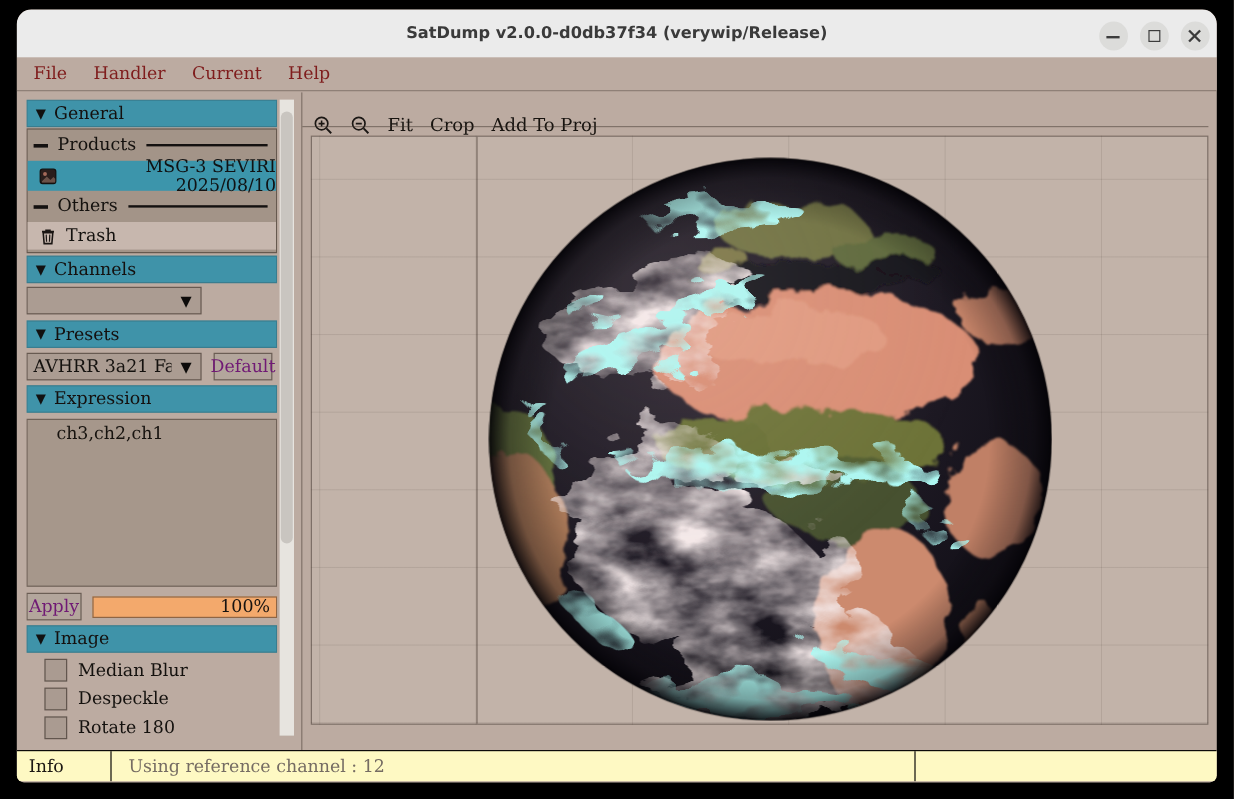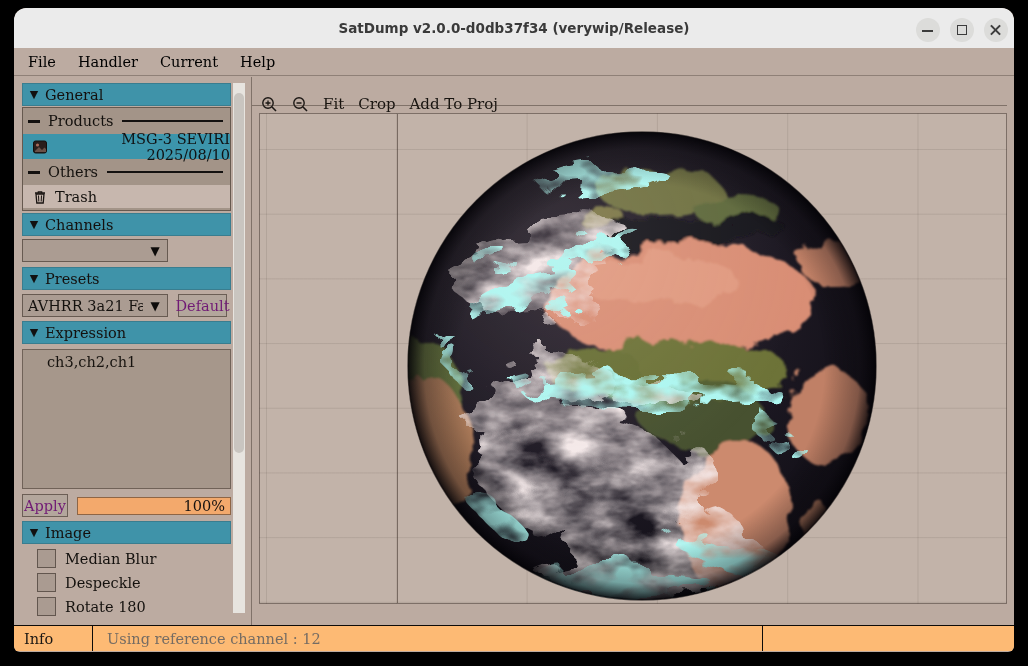--- a/index.html
+++ b/index.html
@@ -21,21 +21,21 @@
   .winbtn .box { position:absolute; left:7px; top:7px; width:10px; height:10px;
     border:1.6px solid #3c3c3c; background:transparent; }
   .winbtn .x1,.winbtn .x2 { position:absolute; left:5px; top:11px; width:13px; height:2px;
     background:#3c3c3c; }
   .winbtn .x1 { transform:rotate(45deg);} .winbtn .x2 { transform:rotate(-45deg);}
 
   
   .menubar { position:absolute; left:0; top:40px; width:100%; height:28px;
     background:#bcaba1; display:flex; align-items:center; padding-left:3px;
     border-bottom:1px solid rgba(60,48,40,.35); }
-  .menuitem { padding:0 11px; font-size:14.5px; color:#000000; cursor:pointer; }
+  .menuitem { padding:0 11px; font-size:14.5px; color:#7f1d1d; cursor:pointer; }
 
   
   .sidebar { position:absolute; left:8px; top:75px; width:209px; height:537px;
     overflow:hidden; }
   .cheader { height:23px; background:#3f93a9; display:flex; align-items:center;
     font-size:14.5px; color:#14100e; border:1px solid rgba(40,60,66,.25); }
   .cheader .arr { width:22px; text-align:center; font-size:11px; color:#111; }
   .treebox { height:104px; background:#a39488; border:1px solid rgba(52,40,32,.55);
     margin-top:1px; }
   .treenode { height:26px; display:flex; align-items:center; padding:0 7px 0 5px;
@@ -91,21 +91,21 @@
       linear-gradient(90deg, rgba(40,30,22,.10) 0 1px, transparent 1px),
       linear-gradient(rgba(40,30,22,.10) 0 1px, transparent 1px);
     background-size:1px 100%, 130.3px 100%, 100% 64.7px;
     background-position:137px 0, 6px 0, 0 35px;
     background-repeat:no-repeat, repeat, repeat;
     overflow:hidden; }
   .earth { position:absolute; left:146px; top:16px; width:472px; height:472px; }
 
   
   .statusbar { position:absolute; left:0; top:617px; width:100%; height:26px;
-    background:#fdba74; border-top:1px solid #0d0b09; display:flex; align-items:stretch; }
+    background:#fef9c3; border-top:1px solid #0d0b09; display:flex; align-items:stretch; }
   .statuscell { display:flex; align-items:center; font-size:14.5px; }
   .sc-left { width:79px; padding-left:10px; color:#1b1713;
     border-right:1.5px solid #0d0b09; }
   .sc-msg { width:670px; padding-left:14px; color:#756c63;
     border-right:1.5px solid #0d0b09; }
   .sc-right { flex:1; }
 </style>
 </head>
 <body>
 

